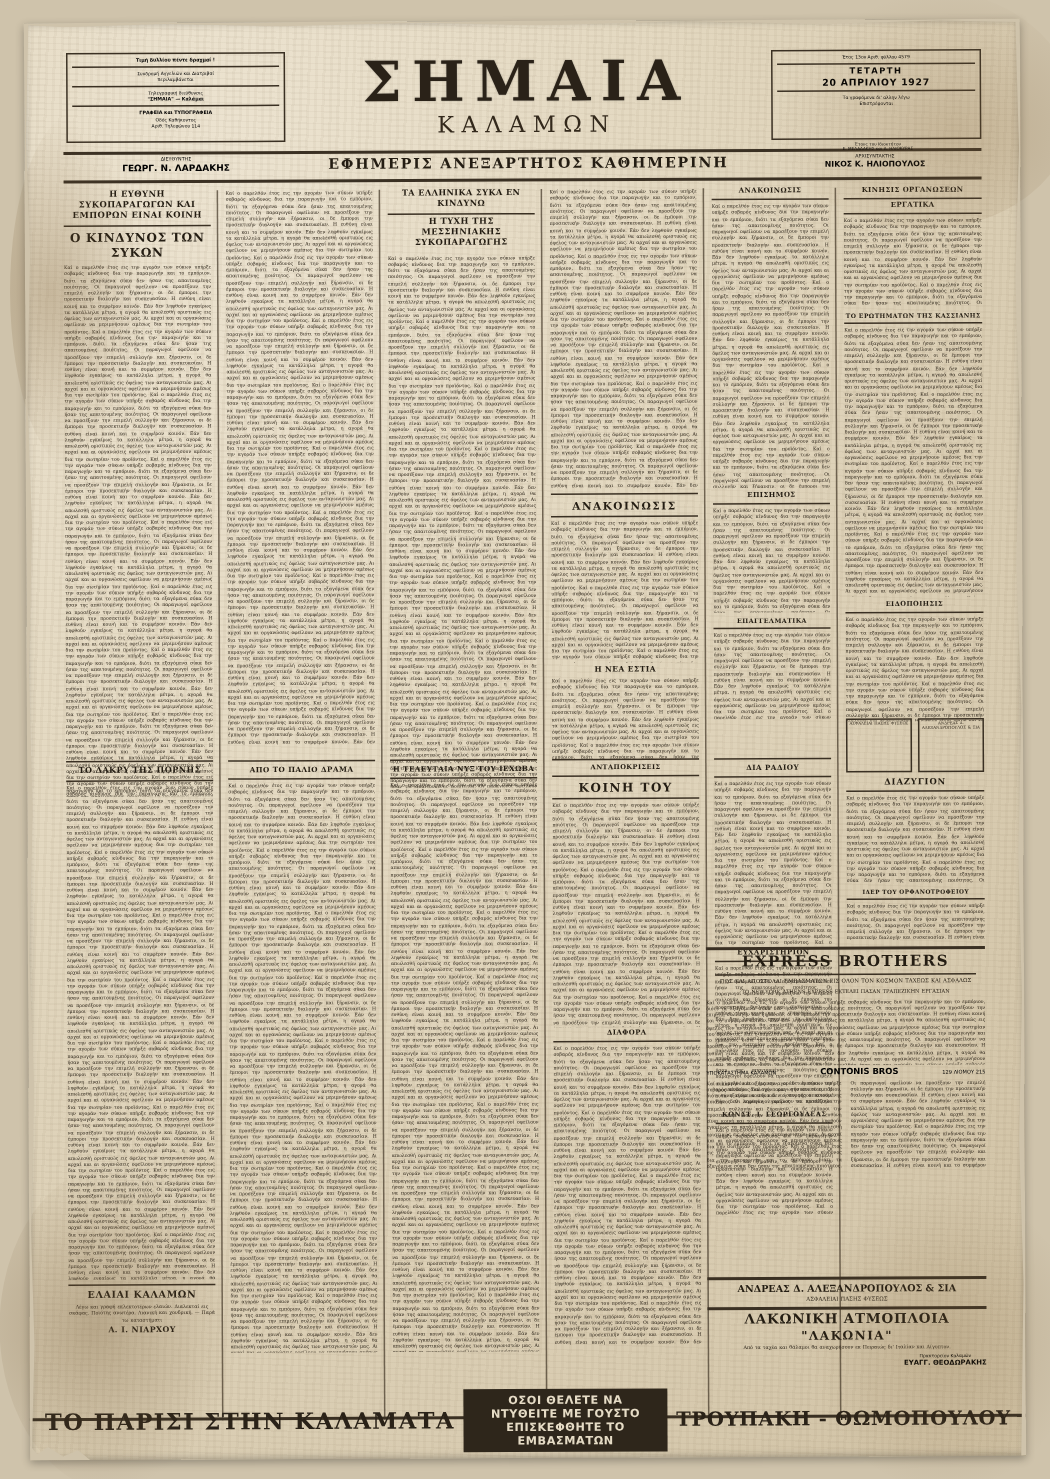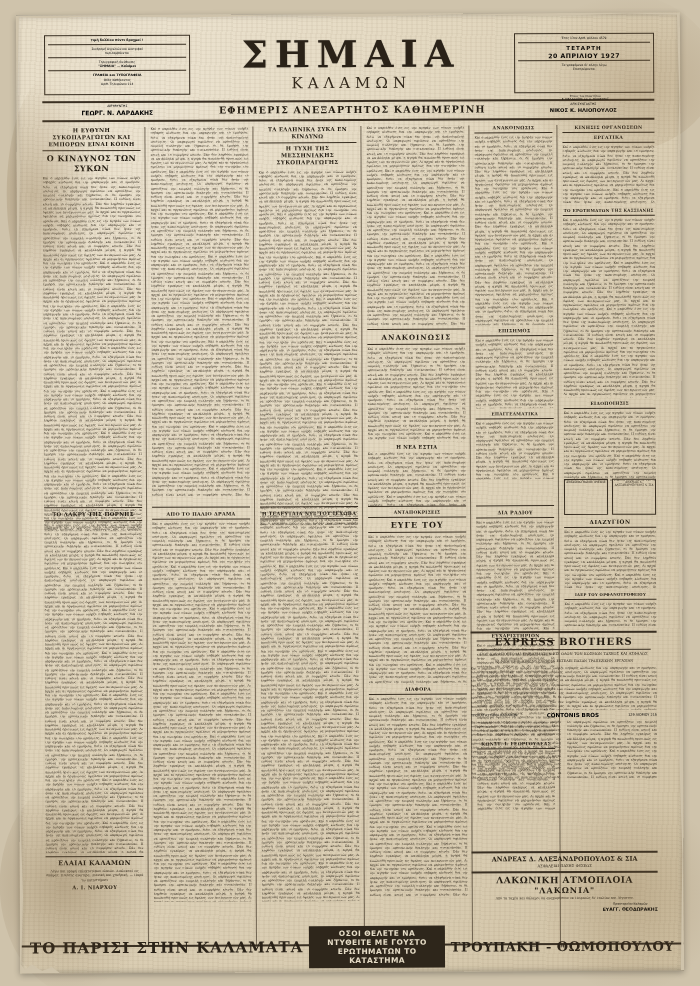--- a/index.html
+++ b/index.html
@@ -184,21 +184,21 @@
     <div class="hd" style="font-size:7px;letter-spacing:1px;">ΑΝΑΚΟΙΝΩΣΙΣ</div>
     <div class="rule" style="margin:2px 0;"></div>
     <div class="tx" style="height:95px;">Καί ο παρελθόν έτος εις την αγοράν των σύκων υπήρξε σοβαρός κίνδυνος δια την παραγωγήν και το εμπόριον, διότι τα εξαγόμενα σύκα δεν ήσαν της απαιτουμένης ποιότητος. Οι παραγωγοί οφείλουν να προσέξουν την επιμελή συλλογήν και ξήρανσιν, οι δε έμποροι την προσεκτικήν διαλογήν και συσκευασίαν. Η ευθύνη είναι κοινή και το συμφέρον κοινόν. Εάν δεν ληφθούν εγκαίρως τα κατάλληλα μέτρα, η αγορά θα απωλεσθή οριστικώς εις όφελος των ανταγωνιστών μας. Αι αρχαί και αι οργανώσεις οφείλουν να μεριμνήσουν αμέσως δια την σωτηρίαν του προϊόντος. Καί ο παρελθόν έτος εις την αγοράν των σύκων υπήρξε σοβαρός κίνδυνος δια την παραγωγήν και το εμπόριον, διότι τα εξαγόμενα σύκα δεν ήσαν της απαιτουμένης ποιότητος. Οι παραγωγοί οφείλουν να προσέξουν την επιμελή συλλογήν και ξήρανσιν, οι δε έμποροι την προσεκτικήν διαλογήν και συσκευασίαν. Η ευθύνη είναι κοινή και το συμφέρον κοινόν. Εάν δεν ληφθούν εγκαίρως τα κατάλληλα μέτρα, η αγορά θα απωλεσθή οριστικώς εις όφελος των ανταγωνιστών μας. Αι αρχαί και αι οργανώσεις οφείλουν να μεριμνήσουν αμέσως δια την σωτηρίαν του προϊόντος. Καί ο παρελθόν έτος εις την αγοράν των σύκων υπήρξε σοβαρός κίνδυνος δια την παραγωγήν και το εμπόριον, διότι τα εξαγόμενα σύκα δεν ήσαν της απαιτουμένης ποιότητος. Οι παραγωγοί οφείλουν να προσέξουν την επιμελή συλλογήν και ξήρανσιν, οι δε έμποροι την προσεκτικήν διαλογήν και συσκευασίαν. Η ευθύνη είναι κοινή και το συμφέρον κοινόν. Εάν δεν ληφθούν εγκαίρως τα κατάλληλα μέτρα, η αγορά θα απωλεσθή οριστικώς εις όφελος των ανταγωνιστών μας. Αι αρχαί και αι οργανώσεις οφείλουν να μεριμνήσουν αμέσως δια την σωτηρίαν του προϊόντος. Καί ο παρελθόν έτος εις την αγοράν των σύκων υπήρξε σοβαρός κίνδυνος δια την παραγωγήν και το εμπόριον, διότι τα εξαγόμενα σύκα δεν ήσαν της απαιτουμένης ποιότητος. Οι παραγωγοί οφείλουν να προσέξουν την επιμελή συλλογήν και ξήρανσιν, οι δε έμποροι την προσεκτικήν διαλογήν και συσκευασίαν. Η ευθύνη είναι κοινή και το συμφέρον κοινόν. Εάν δεν ληφθούν εγκαίρως τα κατάλληλα μέτρα, η αγορά θα απωλεσθή οριστικώς εις όφελος των ανταγωνιστών μας. Αι αρχαί και αι οργανώσεις οφείλουν να μεριμνήσουν αμέσως δια την σωτηρίαν του προϊόντος. Καί ο παρελθόν έτος εις την αγοράν των σύκων υπήρξε σοβαρός κίνδυνος δια την παραγωγήν και το εμπόριον, διότι τα εξαγόμενα σύκα δεν ήσαν της απαιτουμένης ποιότητος. Οι παραγωγοί οφείλουν να προσέξουν την επιμελή συλλογήν και ξήρανσιν, οι δε έμποροι την προσεκτικήν διαλογήν και συσκευασίαν. Η ευθύνη είναι κοινή και το συμφέρον κοινόν. Εάν δεν ληφθούν εγκαίρως τα κατάλληλα μέτρα, η αγορά θα απωλεσθή οριστικώς εις όφελος των ανταγωνιστών μας. Αι αρχαί και αι οργανώσεις οφείλουν να μεριμνήσουν αμέσως δια την σωτηρίαν του προϊόντος. Καί ο παρελθόν έτος εις την αγοράν των σύκων υπήρξε σοβαρός κίνδυνος δια την παραγωγήν και το εμπόριον, διότι τα εξαγόμενα σύκα δεν ήσαν της απαιτουμένης ποιότητος. Οι παραγωγοί οφείλουν να προσέξουν την επιμελή συλλογήν και ξήρανσιν, οι δε έμποροι την προσεκτικήν διαλογήν και συσκευασίαν. Η ευθύνη είναι κοινή και το συμφέρον κοινόν. Εάν δεν ληφθούν εγκαίρως τα κατάλληλα μέτρα, η αγορά θα απωλεσθή οριστικώς εις όφελος των ανταγωνιστών μας. Αι αρχαί και αι οργανώσεις οφείλουν να μεριμνήσουν αμέσως δια την σωτηρίαν του προϊόντος. Καί ο παρελθόν έτος εις την αγοράν των σύκων υπήρξε σοβαρός κίνδυνος δια την παραγωγήν και το εμπόριον, διότι τα εξαγόμενα σύκα δεν ήσαν της απαιτουμένης ποιότητος. Οι παραγωγοί οφείλουν να προσέξουν την επιμελή συλλογήν και ξήρανσιν, οι δε έμποροι την προσεκτικήν διαλογήν και συσκευασίαν. Η ευθύνη είναι κοινή και το συμφέρον κοινόν. Εάν δεν ληφθούν εγκαίρως τα κατάλληλα μέτρα, η αγορά θα απωλεσθή οριστικώς εις όφελος των ανταγωνιστών μας. Αι αρχαί και αι οργανώσεις οφείλουν να μεριμνήσουν αμέσως δια την σωτηρίαν του προϊόντος. Καί ο παρελθόν έτος εις την αγοράν των σύκων υπήρξε σοβαρός κίνδυνος δια την παραγωγήν και το εμπόριον, διότι τα εξαγόμενα σύκα δεν ήσαν της απαιτουμένης ποιότητος. Οι παραγωγοί οφείλουν να προσέξουν την επιμελή συλλογήν και ξήρανσιν, οι δε έμποροι την προσεκτικήν διαλογήν και συσκευασίαν. Η ευθύνη είναι κοινή και το συμφέρον κοινόν. Εάν δεν ληφθούν εγκαίρως τα κατάλληλα μέτρα, η αγορά θα απωλεσθή οριστικώς εις όφελος των ανταγωνιστών μας. Αι αρχαί και αι οργανώσεις οφείλουν να μεριμνήσουν αμέσως δια την σωτηρίαν του προϊόντος. Καί ο παρελθόν έτος εις την αγοράν των σύκων υπήρξε σοβαρός κίνδυνος δια την παραγωγήν και το εμπόριον, διότι τα εξαγόμενα σύκα δεν ήσαν της απαιτουμένης ποιότητος. Οι παραγωγοί οφείλουν να προσέξουν την επιμελή συλλογήν και ξήρανσιν, οι δε έμποροι την προσεκτικήν διαλογήν και συσκευασίαν. Η ευθύνη είναι κοινή και το συμφέρον κοινόν. Εάν δεν ληφθούν εγκαίρως τα κατάλληλα μέτρα, η αγορά θα απωλεσθή οριστικώς εις όφελος των ανταγωνιστών μας. Αι αρχαί και αι οργανώσεις οφείλουν να μεριμνήσουν αμέσως δια την σωτηρίαν του προϊόντος. Καί ο παρελθόν έτος εις την αγοράν των σύκων υπήρξε σοβαρός κίνδυνος δια την παραγωγήν και το εμπόριον, διότι τα εξαγόμενα σύκα δεν ήσαν της απαιτουμένης ποιότητος. Οι παραγωγοί οφείλουν να προσέξουν την επιμελή συλλογήν και ξήρανσιν, οι δε έμποροι την προσεκτικήν διαλογήν και συσκευασίαν. Η ευθύνη είναι κοινή και το συμφέρον κοινόν. Εάν δεν ληφθούν εγκαίρως τα κατάλληλα μέτρα, η αγορά θα απωλεσθή οριστικώς εις όφελος των ανταγωνιστών μας. Αι αρχαί και αι οργανώσεις οφείλουν να μεριμνήσουν αμέσως δια την σωτηρίαν του προϊόντος. Καί ο παρελθόν έτος εις την αγοράν των σύκων υπήρξε σοβαρός κίνδυνος δια την παραγωγήν και το εμπόριον, διότι τα εξαγόμενα σύκα δεν ήσαν της απαιτουμένης ποιότητος. Οι παραγωγοί οφείλουν να προσέξουν την επιμελή συλλογήν και ξήρανσιν, οι δε έμποροι την προσεκτικήν διαλογήν και συσκευασίαν. Η ευθύνη είναι κοινή και το συμφέρον κοινόν. Εάν δεν ληφθούν εγκαίρως τα κατάλληλα μέτρα, η αγορά θα απωλεσθή οριστικώς εις όφελος των ανταγωνιστών μας. Αι αρχαί και αι οργανώσεις οφείλουν να μεριμνήσουν αμέσως δια την σωτηρίαν του προϊόντος. Καί ο παρελθόν έτος εις την αγοράν των σύκων υπήρξε σοβαρός κίνδυνος δια την παραγωγήν και το εμπόριον, διότι τα εξαγόμενα σύκα δεν ήσαν της απαιτουμένης ποιότητος. Οι παραγωγοί οφείλουν να προσέξουν την επιμελή συλλογήν και ξήρανσιν, οι δε έμποροι την προσεκτικήν διαλογήν και συσκευασίαν. Η ευθύνη είναι κοινή και το συμφέρον κοινόν. Εάν δεν ληφθούν εγκαίρως τα κατάλληλα μέτρα, η αγορά θα απωλεσθή οριστικώς εις όφελος των ανταγωνιστών μας. Αι αρχαί και αι οργανώσεις οφείλουν να μεριμνήσουν αμέσως δια την σωτηρίαν του προϊόντος. Καί ο παρελθόν έτος εις την αγοράν των σύκων υπήρξε σοβαρός κίνδυνος δια την παραγωγήν και το εμπόριον, διότι τα εξαγόμενα σύκα δεν ήσαν της απαιτουμένης ποιότητος. Οι παραγωγοί οφείλουν να προσέξουν την επιμελή συλλογήν και ξήρανσιν, οι δε έμποροι την προσεκτικήν διαλογήν και συσκευασίαν. Η ευθύνη είναι κοινή και το συμφέρον κοινόν. Εάν δεν ληφθούν εγκαίρως τα κατάλληλα μέτρα, η αγορά θα απωλεσθή οριστικώς εις όφελος των ανταγωνιστών μας. Αι αρχαί και αι οργανώσεις οφείλουν να μεριμνήσουν αμέσως δια την σωτηρίαν του προϊόντος. Καί ο παρελθόν έτος εις την αγοράν των σύκων υπήρξε σοβαρός κίνδυνος δια την παραγωγήν και το εμπόριον, διότι τα εξαγόμενα σύκα δεν ήσαν της απαιτουμένης ποιότητος. Οι παραγωγοί οφείλουν να προσέξουν την επιμελή συλλογήν και ξήρανσιν, οι δε έμποροι την προσεκτικήν διαλογήν και συσκευασίαν. Η ευθύνη είναι κοινή και το συμφέρον κοινόν. Εάν δεν ληφθούν εγκαίρως τα κατάλληλα μέτρα, η αγορά θα απωλεσθή οριστικώς εις όφελος των ανταγωνιστών μας. Αι αρχαί και αι οργανώσεις οφείλουν να μεριμνήσουν αμέσως δια την σωτηρίαν του προϊόντος. </div>
     <div class="hd" style="font-size:5px;margin-top:2px;">Η ΝΕΑ ΕΣΤΙΑ</div>
     <div class="tx" style="height:55px;margin-top:2px;">Καί ο παρελθόν έτος εις την αγοράν των σύκων υπήρξε σοβαρός κίνδυνος δια την παραγωγήν και το εμπόριον, διότι τα εξαγόμενα σύκα δεν ήσαν της απαιτουμένης ποιότητος. Οι παραγωγοί οφείλουν να προσέξουν την επιμελή συλλογήν και ξήρανσιν, οι δε έμποροι την προσεκτικήν διαλογήν και συσκευασίαν. Η ευθύνη είναι κοινή και το συμφέρον κοινόν. Εάν δεν ληφθούν εγκαίρως τα κατάλληλα μέτρα, η αγορά θα απωλεσθή οριστικώς εις όφελος των ανταγωνιστών μας. Αι αρχαί και αι οργανώσεις οφείλουν να μεριμνήσουν αμέσως δια την σωτηρίαν του προϊόντος. Καί ο παρελθόν έτος εις την αγοράν των σύκων υπήρξε σοβαρός κίνδυνος δια την παραγωγήν και το εμπόριον, διότι τα εξαγόμενα σύκα δεν ήσαν της απαιτουμένης ποιότητος. Οι παραγωγοί οφείλουν να προσέξουν την επιμελή συλλογήν και ξήρανσιν, οι δε έμποροι την προσεκτικήν διαλογήν και συσκευασίαν. Η ευθύνη είναι κοινή και το συμφέρον κοινόν. Εάν δεν ληφθούν εγκαίρως τα κατάλληλα μέτρα, η αγορά θα απωλεσθή οριστικώς εις όφελος των ανταγωνιστών μας. Αι αρχαί και αι οργανώσεις οφείλουν να μεριμνήσουν αμέσως δια την σωτηρίαν του προϊόντος. Καί ο παρελθόν έτος εις την αγοράν των σύκων υπήρξε σοβαρός κίνδυνος δια την παραγωγήν και το εμπόριον, διότι τα εξαγόμενα σύκα δεν ήσαν της απαιτουμένης ποιότητος. Οι παραγωγοί οφείλουν να προσέξουν την επιμελή συλλογήν και ξήρανσιν, οι δε έμποροι την προσεκτικήν διαλογήν και συσκευασίαν. Η ευθύνη είναι κοινή και το συμφέρον κοινόν. Εάν δεν ληφθούν εγκαίρως τα κατάλληλα μέτρα, η αγορά θα απωλεσθή οριστικώς εις όφελος των ανταγωνιστών μας. Αι αρχαί και αι οργανώσεις οφείλουν να μεριμνήσουν αμέσως δια την σωτηρίαν του προϊόντος. Καί ο παρελθόν έτος εις την αγοράν των σύκων υπήρξε σοβαρός κίνδυνος δια την παραγωγήν και το εμπόριον, διότι τα εξαγόμενα σύκα δεν ήσαν της απαιτουμένης ποιότητος. Οι παραγωγοί οφείλουν να προσέξουν την επιμελή συλλογήν και ξήρανσιν, οι δε έμποροι την προσεκτικήν διαλογήν και συσκευασίαν. Η ευθύνη είναι κοινή και το συμφέρον κοινόν. Εάν δεν ληφθούν εγκαίρως τα κατάλληλα μέτρα, η αγορά θα απωλεσθή οριστικώς εις όφελος των ανταγωνιστών μας. Αι αρχαί και αι οργανώσεις οφείλουν να μεριμνήσουν αμέσως δια την σωτηρίαν του προϊόντος. Καί ο παρελθόν έτος εις την αγοράν των σύκων υπήρξε σοβαρός κίνδυνος δια την παραγωγήν και το εμπόριον, διότι τα εξαγόμενα σύκα δεν ήσαν της απαιτουμένης ποιότητος. Οι παραγωγοί οφείλουν να προσέξουν την επιμελή συλλογήν και ξήρανσιν, οι δε έμποροι την προσεκτικήν διαλογήν και συσκευασίαν. Η ευθύνη είναι κοινή και το συμφέρον κοινόν. Εάν δεν ληφθούν εγκαίρως τα κατάλληλα μέτρα, η αγορά θα απωλεσθή οριστικώς εις όφελος των ανταγωνιστών μας. Αι αρχαί και αι οργανώσεις οφείλουν να μεριμνήσουν αμέσως δια την σωτηρίαν του προϊόντος. Καί ο παρελθόν έτος εις την αγοράν των σύκων υπήρξε σοβαρός κίνδυνος δια την παραγωγήν και το εμπόριον, διότι τα εξαγόμενα σύκα δεν ήσαν της απαιτουμένης ποιότητος. Οι παραγωγοί οφείλουν να προσέξουν την επιμελή συλλογήν και ξήρανσιν, οι δε έμποροι την προσεκτικήν διαλογήν και συσκευασίαν. Η ευθύνη είναι κοινή και το συμφέρον κοινόν. Εάν δεν ληφθούν εγκαίρως τα κατάλληλα μέτρα, η αγορά θα απωλεσθή οριστικώς εις όφελος των ανταγωνιστών μας. Αι αρχαί και αι οργανώσεις οφείλουν να μεριμνήσουν αμέσως δια την σωτηρίαν του προϊόντος. Καί ο παρελθόν έτος εις την αγοράν των σύκων υπήρξε σοβαρός κίνδυνος δια την παραγωγήν και το εμπόριον, διότι τα εξαγόμενα σύκα δεν ήσαν της απαιτουμένης ποιότητος. Οι παραγωγοί οφείλουν να προσέξουν την επιμελή συλλογήν και ξήρανσιν, οι δε έμποροι την προσεκτικήν διαλογήν και συσκευασίαν. Η ευθύνη είναι κοινή και το συμφέρον κοινόν. Εάν δεν ληφθούν εγκαίρως τα κατάλληλα μέτρα, η αγορά θα απωλεσθή οριστικώς εις όφελος των ανταγωνιστών μας. Αι αρχαί και αι οργανώσεις οφείλουν να μεριμνήσουν αμέσως δια την σωτηρίαν του προϊόντος. Καί ο παρελθόν έτος εις την αγοράν των σύκων υπήρξε σοβαρός κίνδυνος δια την παραγωγήν και το εμπόριον, διότι τα εξαγόμενα σύκα δεν ήσαν της απαιτουμένης ποιότητος. Οι παραγωγοί οφείλουν να προσέξουν την επιμελή συλλογήν και ξήρανσιν, οι δε έμποροι την προσεκτικήν διαλογήν και συσκευασίαν. Η ευθύνη είναι κοινή και το συμφέρον κοινόν. Εάν δεν ληφθούν εγκαίρως τα κατάλληλα μέτρα, η αγορά θα απωλεσθή οριστικώς εις όφελος των ανταγωνιστών μας. Αι αρχαί και αι οργανώσεις οφείλουν να μεριμνήσουν αμέσως δια την σωτηρίαν του προϊόντος. Καί ο παρελθόν έτος εις την αγοράν των σύκων υπήρξε σοβαρός κίνδυνος δια την παραγωγήν και το εμπόριον, διότι τα εξαγόμενα σύκα δεν ήσαν της απαιτουμένης ποιότητος. Οι παραγωγοί οφείλουν να προσέξουν την επιμελή συλλογήν και ξήρανσιν, οι δε έμποροι την προσεκτικήν διαλογήν και συσκευασίαν. Η ευθύνη είναι κοινή και το συμφέρον κοινόν. Εάν δεν ληφθούν εγκαίρως τα κατάλληλα μέτρα, η αγορά θα απωλεσθή οριστικώς εις όφελος των ανταγωνιστών μας. Αι αρχαί και αι οργανώσεις οφείλουν να μεριμνήσουν αμέσως δια την σωτηρίαν του προϊόντος. Καί ο παρελθόν έτος εις την αγοράν των σύκων υπήρξε σοβαρός κίνδυνος δια την παραγωγήν και το εμπόριον, διότι τα εξαγόμενα σύκα δεν ήσαν της απαιτουμένης ποιότητος. Οι παραγωγοί οφείλουν να προσέξουν την επιμελή συλλογήν και ξήρανσιν, οι δε έμποροι την προσεκτικήν διαλογήν και συσκευασίαν. Η ευθύνη είναι κοινή και το συμφέρον κοινόν. Εάν δεν ληφθούν εγκαίρως τα κατάλληλα μέτρα, η αγορά θα απωλεσθή οριστικώς εις όφελος των ανταγωνιστών μας. Αι αρχαί και αι οργανώσεις οφείλουν να μεριμνήσουν αμέσως δια την σωτηρίαν του προϊόντος. Καί ο παρελθόν έτος εις την αγοράν των σύκων υπήρξε σοβαρός κίνδυνος δια την παραγωγήν και το εμπόριον, διότι τα εξαγόμενα σύκα δεν ήσαν της απαιτουμένης ποιότητος. Οι παραγωγοί οφείλουν να προσέξουν την επιμελή συλλογήν και ξήρανσιν, οι δε έμποροι την προσεκτικήν διαλογήν και συσκευασίαν. Η ευθύνη είναι κοινή και το συμφέρον κοινόν. Εάν δεν ληφθούν εγκαίρως τα κατάλληλα μέτρα, η αγορά θα απωλεσθή οριστικώς εις όφελος των ανταγωνιστών μας. Αι αρχαί και αι οργανώσεις οφείλουν να μεριμνήσουν αμέσως δια την σωτηρίαν του προϊόντος. Καί ο παρελθόν έτος εις την αγοράν των σύκων υπήρξε σοβαρός κίνδυνος δια την παραγωγήν και το εμπόριον, διότι τα εξαγόμενα σύκα δεν ήσαν της απαιτουμένης ποιότητος. Οι παραγωγοί οφείλουν να προσέξουν την επιμελή συλλογήν και ξήρανσιν, οι δε έμποροι την προσεκτικήν διαλογήν και συσκευασίαν. Η ευθύνη είναι κοινή και το συμφέρον κοινόν. Εάν δεν ληφθούν εγκαίρως τα κατάλληλα μέτρα, η αγορά θα απωλεσθή οριστικώς εις όφελος των ανταγωνιστών μας. Αι αρχαί και αι οργανώσεις οφείλουν να μεριμνήσουν αμέσως δια την σωτηρίαν του προϊόντος. Καί ο παρελθόν έτος εις την αγοράν των σύκων υπήρξε σοβαρός κίνδυνος δια την παραγωγήν και το εμπόριον, διότι τα εξαγόμενα σύκα δεν ήσαν της απαιτουμένης ποιότητος. Οι παραγωγοί οφείλουν να προσέξουν την επιμελή συλλογήν και ξήρανσιν, οι δε έμποροι την προσεκτικήν διαλογήν και συσκευασίαν. Η ευθύνη είναι κοινή και το συμφέρον κοινόν. Εάν δεν ληφθούν εγκαίρως τα κατάλληλα μέτρα, η αγορά θα απωλεσθή οριστικώς εις όφελος των ανταγωνιστών μας. Αι αρχαί και αι οργανώσεις οφείλουν να μεριμνήσουν αμέσως δια την σωτηρίαν του προϊόντος. Καί ο παρελθόν έτος εις την αγοράν των σύκων υπήρξε σοβαρός κίνδυνος δια την παραγωγήν και το εμπόριον, διότι τα εξαγόμενα σύκα δεν ήσαν της απαιτουμένης ποιότητος. Οι παραγωγοί οφείλουν να προσέξουν την επιμελή συλλογήν και ξήρανσιν, οι δε έμποροι την προσεκτικήν διαλογήν και συσκευασίαν. Η ευθύνη είναι κοινή και το συμφέρον κοινόν. Εάν δεν ληφθούν εγκαίρως τα κατάλληλα μέτρα, η αγορά θα απωλεσθή οριστικώς εις όφελος των ανταγωνιστών μας. Αι αρχαί και αι οργανώσεις οφείλουν να μεριμνήσουν αμέσως δια την σωτηρίαν του προϊόντος. </div>
   </div>
   <div class="rule" style="position:absolute;left:350px;top:492px;width:98px;"></div>
   <div style="position:absolute;left:350px;top:496px;width:98px;">
     <div class="hd" style="font-size:4.4px;">ΑΝΤΑΠΟΚΡΙΣΕΙΣ</div>
     <div class="rule" style="margin:2px 0;"></div>
-    <div class="hd" style="font-size:8px;letter-spacing:1px;">ΕΥΓΕ ΤΟΥ</div>
+    <div class="hd" style="font-size:8px;letter-spacing:1px;">ΚΟΙΝΗ ΤΟΥ</div>
     <div class="rule" style="margin:2px 0;"></div>
     <div class="tx" style="height:150px;">Καί ο παρελθόν έτος εις την αγοράν των σύκων υπήρξε σοβαρός κίνδυνος δια την παραγωγήν και το εμπόριον, διότι τα εξαγόμενα σύκα δεν ήσαν της απαιτουμένης ποιότητος. Οι παραγωγοί οφείλουν να προσέξουν την επιμελή συλλογήν και ξήρανσιν, οι δε έμποροι την προσεκτικήν διαλογήν και συσκευασίαν. Η ευθύνη είναι κοινή και το συμφέρον κοινόν. Εάν δεν ληφθούν εγκαίρως τα κατάλληλα μέτρα, η αγορά θα απωλεσθή οριστικώς εις όφελος των ανταγωνιστών μας. Αι αρχαί και αι οργανώσεις οφείλουν να μεριμνήσουν αμέσως δια την σωτηρίαν του προϊόντος. Καί ο παρελθόν έτος εις την αγοράν των σύκων υπήρξε σοβαρός κίνδυνος δια την παραγωγήν και το εμπόριον, διότι τα εξαγόμενα σύκα δεν ήσαν της απαιτουμένης ποιότητος. Οι παραγωγοί οφείλουν να προσέξουν την επιμελή συλλογήν και ξήρανσιν, οι δε έμποροι την προσεκτικήν διαλογήν και συσκευασίαν. Η ευθύνη είναι κοινή και το συμφέρον κοινόν. Εάν δεν ληφθούν εγκαίρως τα κατάλληλα μέτρα, η αγορά θα απωλεσθή οριστικώς εις όφελος των ανταγωνιστών μας. Αι αρχαί και αι οργανώσεις οφείλουν να μεριμνήσουν αμέσως δια την σωτηρίαν του προϊόντος. Καί ο παρελθόν έτος εις την αγοράν των σύκων υπήρξε σοβαρός κίνδυνος δια την παραγωγήν και το εμπόριον, διότι τα εξαγόμενα σύκα δεν ήσαν της απαιτουμένης ποιότητος. Οι παραγωγοί οφείλουν να προσέξουν την επιμελή συλλογήν και ξήρανσιν, οι δε έμποροι την προσεκτικήν διαλογήν και συσκευασίαν. Η ευθύνη είναι κοινή και το συμφέρον κοινόν. Εάν δεν ληφθούν εγκαίρως τα κατάλληλα μέτρα, η αγορά θα απωλεσθή οριστικώς εις όφελος των ανταγωνιστών μας. Αι αρχαί και αι οργανώσεις οφείλουν να μεριμνήσουν αμέσως δια την σωτηρίαν του προϊόντος. Καί ο παρελθόν έτος εις την αγοράν των σύκων υπήρξε σοβαρός κίνδυνος δια την παραγωγήν και το εμπόριον, διότι τα εξαγόμενα σύκα δεν ήσαν της απαιτουμένης ποιότητος. Οι παραγωγοί οφείλουν να προσέξουν την επιμελή συλλογήν και ξήρανσιν, οι δε έμποροι την προσεκτικήν διαλογήν και συσκευασίαν. Η ευθύνη είναι κοινή και το συμφέρον κοινόν. Εάν δεν ληφθούν εγκαίρως τα κατάλληλα μέτρα, η αγορά θα απωλεσθή οριστικώς εις όφελος των ανταγωνιστών μας. Αι αρχαί και αι οργανώσεις οφείλουν να μεριμνήσουν αμέσως δια την σωτηρίαν του προϊόντος. Καί ο παρελθόν έτος εις την αγοράν των σύκων υπήρξε σοβαρός κίνδυνος δια την παραγωγήν και το εμπόριον, διότι τα εξαγόμενα σύκα δεν ήσαν της απαιτουμένης ποιότητος. Οι παραγωγοί οφείλουν να προσέξουν την επιμελή συλλογήν και ξήρανσιν, οι δε έμποροι την προσεκτικήν διαλογήν και συσκευασίαν. Η ευθύνη είναι κοινή και το συμφέρον κοινόν. Εάν δεν ληφθούν εγκαίρως τα κατάλληλα μέτρα, η αγορά θα απωλεσθή οριστικώς εις όφελος των ανταγωνιστών μας. Αι αρχαί και αι οργανώσεις οφείλουν να μεριμνήσουν αμέσως δια την σωτηρίαν του προϊόντος. Καί ο παρελθόν έτος εις την αγοράν των σύκων υπήρξε σοβαρός κίνδυνος δια την παραγωγήν και το εμπόριον, διότι τα εξαγόμενα σύκα δεν ήσαν της απαιτουμένης ποιότητος. Οι παραγωγοί οφείλουν να προσέξουν την επιμελή συλλογήν και ξήρανσιν, οι δε έμποροι την προσεκτικήν διαλογήν και συσκευασίαν. Η ευθύνη είναι κοινή και το συμφέρον κοινόν. Εάν δεν ληφθούν εγκαίρως τα κατάλληλα μέτρα, η αγορά θα απωλεσθή οριστικώς εις όφελος των ανταγωνιστών μας. Αι αρχαί και αι οργανώσεις οφείλουν να μεριμνήσουν αμέσως δια την σωτηρίαν του προϊόντος. Καί ο παρελθόν έτος εις την αγοράν των σύκων υπήρξε σοβαρός κίνδυνος δια την παραγωγήν και το εμπόριον, διότι τα εξαγόμενα σύκα δεν ήσαν της απαιτουμένης ποιότητος. Οι παραγωγοί οφείλουν να προσέξουν την επιμελή συλλογήν και ξήρανσιν, οι δε έμποροι την προσεκτικήν διαλογήν και συσκευασίαν. Η ευθύνη είναι κοινή και το συμφέρον κοινόν. Εάν δεν ληφθούν εγκαίρως τα κατάλληλα μέτρα, η αγορά θα απωλεσθή οριστικώς εις όφελος των ανταγωνιστών μας. Αι αρχαί και αι οργανώσεις οφείλουν να μεριμνήσουν αμέσως δια την σωτηρίαν του προϊόντος. Καί ο παρελθόν έτος εις την αγοράν των σύκων υπήρξε σοβαρός κίνδυνος δια την παραγωγήν και το εμπόριον, διότι τα εξαγόμενα σύκα δεν ήσαν της απαιτουμένης ποιότητος. Οι παραγωγοί οφείλουν να προσέξουν την επιμελή συλλογήν και ξήρανσιν, οι δε έμποροι την προσεκτικήν διαλογήν και συσκευασίαν. Η ευθύνη είναι κοινή και το συμφέρον κοινόν. Εάν δεν ληφθούν εγκαίρως τα κατάλληλα μέτρα, η αγορά θα απωλεσθή οριστικώς εις όφελος των ανταγωνιστών μας. Αι αρχαί και αι οργανώσεις οφείλουν να μεριμνήσουν αμέσως δια την σωτηρίαν του προϊόντος. Καί ο παρελθόν έτος εις την αγοράν των σύκων υπήρξε σοβαρός κίνδυνος δια την παραγωγήν και το εμπόριον, διότι τα εξαγόμενα σύκα δεν ήσαν της απαιτουμένης ποιότητος. Οι παραγωγοί οφείλουν να προσέξουν την επιμελή συλλογήν και ξήρανσιν, οι δε έμποροι την προσεκτικήν διαλογήν και συσκευασίαν. Η ευθύνη είναι κοινή και το συμφέρον κοινόν. Εάν δεν ληφθούν εγκαίρως τα κατάλληλα μέτρα, η αγορά θα απωλεσθή οριστικώς εις όφελος των ανταγωνιστών μας. Αι αρχαί και αι οργανώσεις οφείλουν να μεριμνήσουν αμέσως δια την σωτηρίαν του προϊόντος. Καί ο παρελθόν έτος εις την αγοράν των σύκων υπήρξε σοβαρός κίνδυνος δια την παραγωγήν και το εμπόριον, διότι τα εξαγόμενα σύκα δεν ήσαν της απαιτουμένης ποιότητος. Οι παραγωγοί οφείλουν να προσέξουν την επιμελή συλλογήν και ξήρανσιν, οι δε έμποροι την προσεκτικήν διαλογήν και συσκευασίαν. Η ευθύνη είναι κοινή και το συμφέρον κοινόν. Εάν δεν ληφθούν εγκαίρως τα κατάλληλα μέτρα, η αγορά θα απωλεσθή οριστικώς εις όφελος των ανταγωνιστών μας. Αι αρχαί και αι οργανώσεις οφείλουν να μεριμνήσουν αμέσως δια την σωτηρίαν του προϊόντος. Καί ο παρελθόν έτος εις την αγοράν των σύκων υπήρξε σοβαρός κίνδυνος δια την παραγωγήν και το εμπόριον, διότι τα εξαγόμενα σύκα δεν ήσαν της απαιτουμένης ποιότητος. Οι παραγωγοί οφείλουν να προσέξουν την επιμελή συλλογήν και ξήρανσιν, οι δε έμποροι την προσεκτικήν διαλογήν και συσκευασίαν. Η ευθύνη είναι κοινή και το συμφέρον κοινόν. Εάν δεν ληφθούν εγκαίρως τα κατάλληλα μέτρα, η αγορά θα απωλεσθή οριστικώς εις όφελος των ανταγωνιστών μας. Αι αρχαί και αι οργανώσεις οφείλουν να μεριμνήσουν αμέσως δια την σωτηρίαν του προϊόντος. Καί ο παρελθόν έτος εις την αγοράν των σύκων υπήρξε σοβαρός κίνδυνος δια την παραγωγήν και το εμπόριον, διότι τα εξαγόμενα σύκα δεν ήσαν της απαιτουμένης ποιότητος. Οι παραγωγοί οφείλουν να προσέξουν την επιμελή συλλογήν και ξήρανσιν, οι δε έμποροι την προσεκτικήν διαλογήν και συσκευασίαν. Η ευθύνη είναι κοινή και το συμφέρον κοινόν. Εάν δεν ληφθούν εγκαίρως τα κατάλληλα μέτρα, η αγορά θα απωλεσθή οριστικώς εις όφελος των ανταγωνιστών μας. Αι αρχαί και αι οργανώσεις οφείλουν να μεριμνήσουν αμέσως δια την σωτηρίαν του προϊόντος. Καί ο παρελθόν έτος εις την αγοράν των σύκων υπήρξε σοβαρός κίνδυνος δια την παραγωγήν και το εμπόριον, διότι τα εξαγόμενα σύκα δεν ήσαν της απαιτουμένης ποιότητος. Οι παραγωγοί οφείλουν να προσέξουν την επιμελή συλλογήν και ξήρανσιν, οι δε έμποροι την προσεκτικήν διαλογήν και συσκευασίαν. Η ευθύνη είναι κοινή και το συμφέρον κοινόν. Εάν δεν ληφθούν εγκαίρως τα κατάλληλα μέτρα, η αγορά θα απωλεσθή οριστικώς εις όφελος των ανταγωνιστών μας. Αι αρχαί και αι οργανώσεις οφείλουν να μεριμνήσουν αμέσως δια την σωτηρίαν του προϊόντος. Καί ο παρελθόν έτος εις την αγοράν των σύκων υπήρξε σοβαρός κίνδυνος δια την παραγωγήν και το εμπόριον, διότι τα εξαγόμενα σύκα δεν ήσαν της απαιτουμένης ποιότητος. Οι παραγωγοί οφείλουν να προσέξουν την επιμελή συλλογήν και ξήρανσιν, οι δε έμποροι την προσεκτικήν διαλογήν και συσκευασίαν. Η ευθύνη είναι κοινή και το συμφέρον κοινόν. Εάν δεν ληφθούν εγκαίρως τα κατάλληλα μέτρα, η αγορά θα απωλεσθή οριστικώς εις όφελος των ανταγωνιστών μας. Αι αρχαί και αι οργανώσεις οφείλουν να μεριμνήσουν αμέσως δια την σωτηρίαν του προϊόντος. </div>
     <div class="hd" style="font-size:4.6px;margin-top:2px;">ΔΙΑΦΟΡΑ</div>
     <div class="rule" style="margin:2px 0;"></div>
     <div class="tx" style="height:200px;">Καί ο παρελθόν έτος εις την αγοράν των σύκων υπήρξε σοβαρός κίνδυνος δια την παραγωγήν και το εμπόριον, διότι τα εξαγόμενα σύκα δεν ήσαν της απαιτουμένης ποιότητος. Οι παραγωγοί οφείλουν να προσέξουν την επιμελή συλλογήν και ξήρανσιν, οι δε έμποροι την προσεκτικήν διαλογήν και συσκευασίαν. Η ευθύνη είναι κοινή και το συμφέρον κοινόν. Εάν δεν ληφθούν εγκαίρως τα κατάλληλα μέτρα, η αγορά θα απωλεσθή οριστικώς εις όφελος των ανταγωνιστών μας. Αι αρχαί και αι οργανώσεις οφείλουν να μεριμνήσουν αμέσως δια την σωτηρίαν του προϊόντος. Καί ο παρελθόν έτος εις την αγοράν των σύκων υπήρξε σοβαρός κίνδυνος δια την παραγωγήν και το εμπόριον, διότι τα εξαγόμενα σύκα δεν ήσαν της απαιτουμένης ποιότητος. Οι παραγωγοί οφείλουν να προσέξουν την επιμελή συλλογήν και ξήρανσιν, οι δε έμποροι την προσεκτικήν διαλογήν και συσκευασίαν. Η ευθύνη είναι κοινή και το συμφέρον κοινόν. Εάν δεν ληφθούν εγκαίρως τα κατάλληλα μέτρα, η αγορά θα απωλεσθή οριστικώς εις όφελος των ανταγωνιστών μας. Αι αρχαί και αι οργανώσεις οφείλουν να μεριμνήσουν αμέσως δια την σωτηρίαν του προϊόντος. Καί ο παρελθόν έτος εις την αγοράν των σύκων υπήρξε σοβαρός κίνδυνος δια την παραγωγήν και το εμπόριον, διότι τα εξαγόμενα σύκα δεν ήσαν της απαιτουμένης ποιότητος. Οι παραγωγοί οφείλουν να προσέξουν την επιμελή συλλογήν και ξήρανσιν, οι δε έμποροι την προσεκτικήν διαλογήν και συσκευασίαν. Η ευθύνη είναι κοινή και το συμφέρον κοινόν. Εάν δεν ληφθούν εγκαίρως τα κατάλληλα μέτρα, η αγορά θα απωλεσθή οριστικώς εις όφελος των ανταγωνιστών μας. Αι αρχαί και αι οργανώσεις οφείλουν να μεριμνήσουν αμέσως δια την σωτηρίαν του προϊόντος. Καί ο παρελθόν έτος εις την αγοράν των σύκων υπήρξε σοβαρός κίνδυνος δια την παραγωγήν και το εμπόριον, διότι τα εξαγόμενα σύκα δεν ήσαν της απαιτουμένης ποιότητος. Οι παραγωγοί οφείλουν να προσέξουν την επιμελή συλλογήν και ξήρανσιν, οι δε έμποροι την προσεκτικήν διαλογήν και συσκευασίαν. Η ευθύνη είναι κοινή και το συμφέρον κοινόν. Εάν δεν ληφθούν εγκαίρως τα κατάλληλα μέτρα, η αγορά θα απωλεσθή οριστικώς εις όφελος των ανταγωνιστών μας. Αι αρχαί και αι οργανώσεις οφείλουν να μεριμνήσουν αμέσως δια την σωτηρίαν του προϊόντος. Καί ο παρελθόν έτος εις την αγοράν των σύκων υπήρξε σοβαρός κίνδυνος δια την παραγωγήν και το εμπόριον, διότι τα εξαγόμενα σύκα δεν ήσαν της απαιτουμένης ποιότητος. Οι παραγωγοί οφείλουν να προσέξουν την επιμελή συλλογήν και ξήρανσιν, οι δε έμποροι την προσεκτικήν διαλογήν και συσκευασίαν. Η ευθύνη είναι κοινή και το συμφέρον κοινόν. Εάν δεν ληφθούν εγκαίρως τα κατάλληλα μέτρα, η αγορά θα απωλεσθή οριστικώς εις όφελος των ανταγωνιστών μας. Αι αρχαί και αι οργανώσεις οφείλουν να μεριμνήσουν αμέσως δια την σωτηρίαν του προϊόντος. Καί ο παρελθόν έτος εις την αγοράν των σύκων υπήρξε σοβαρός κίνδυνος δια την παραγωγήν και το εμπόριον, διότι τα εξαγόμενα σύκα δεν ήσαν της απαιτουμένης ποιότητος. Οι παραγωγοί οφείλουν να προσέξουν την επιμελή συλλογήν και ξήρανσιν, οι δε έμποροι την προσεκτικήν διαλογήν και συσκευασίαν. Η ευθύνη είναι κοινή και το συμφέρον κοινόν. Εάν δεν ληφθούν εγκαίρως τα κατάλληλα μέτρα, η αγορά θα απωλεσθή οριστικώς εις όφελος των ανταγωνιστών μας. Αι αρχαί και αι οργανώσεις οφείλουν να μεριμνήσουν αμέσως δια την σωτηρίαν του προϊόντος. Καί ο παρελθόν έτος εις την αγοράν των σύκων υπήρξε σοβαρός κίνδυνος δια την παραγωγήν και το εμπόριον, διότι τα εξαγόμενα σύκα δεν ήσαν της απαιτουμένης ποιότητος. Οι παραγωγοί οφείλουν να προσέξουν την επιμελή συλλογήν και ξήρανσιν, οι δε έμποροι την προσεκτικήν διαλογήν και συσκευασίαν. Η ευθύνη είναι κοινή και το συμφέρον κοινόν. Εάν δεν ληφθούν εγκαίρως τα κατάλληλα μέτρα, η αγορά θα απωλεσθή οριστικώς εις όφελος των ανταγωνιστών μας. Αι αρχαί και αι οργανώσεις οφείλουν να μεριμνήσουν αμέσως δια την σωτηρίαν του προϊόντος. Καί ο παρελθόν έτος εις την αγοράν των σύκων υπήρξε σοβαρός κίνδυνος δια την παραγωγήν και το εμπόριον, διότι τα εξαγόμενα σύκα δεν ήσαν της απαιτουμένης ποιότητος. Οι παραγωγοί οφείλουν να προσέξουν την επιμελή συλλογήν και ξήρανσιν, οι δε έμποροι την προσεκτικήν διαλογήν και συσκευασίαν. Η ευθύνη είναι κοινή και το συμφέρον κοινόν. Εάν δεν ληφθούν εγκαίρως τα κατάλληλα μέτρα, η αγορά θα απωλεσθή οριστικώς εις όφελος των ανταγωνιστών μας. Αι αρχαί και αι οργανώσεις οφείλουν να μεριμνήσουν αμέσως δια την σωτηρίαν του προϊόντος. Καί ο παρελθόν έτος εις την αγοράν των σύκων υπήρξε σοβαρός κίνδυνος δια την παραγωγήν και το εμπόριον, διότι τα εξαγόμενα σύκα δεν ήσαν της απαιτουμένης ποιότητος. Οι παραγωγοί οφείλουν να προσέξουν την επιμελή συλλογήν και ξήρανσιν, οι δε έμποροι την προσεκτικήν διαλογήν και συσκευασίαν. Η ευθύνη είναι κοινή και το συμφέρον κοινόν. Εάν δεν ληφθούν εγκαίρως τα κατάλληλα μέτρα, η αγορά θα απωλεσθή οριστικώς εις όφελος των ανταγωνιστών μας. Αι αρχαί και αι οργανώσεις οφείλουν να μεριμνήσουν αμέσως δια την σωτηρίαν του προϊόντος. Καί ο παρελθόν έτος εις την αγοράν των σύκων υπήρξε σοβαρός κίνδυνος δια την παραγωγήν και το εμπόριον, διότι τα εξαγόμενα σύκα δεν ήσαν της απαιτουμένης ποιότητος. Οι παραγωγοί οφείλουν να προσέξουν την επιμελή συλλογήν και ξήρανσιν, οι δε έμποροι την προσεκτικήν διαλογήν και συσκευασίαν. Η ευθύνη είναι κοινή και το συμφέρον κοινόν. Εάν δεν ληφθούν εγκαίρως τα κατάλληλα μέτρα, η αγορά θα απωλεσθή οριστικώς εις όφελος των ανταγωνιστών μας. Αι αρχαί και αι οργανώσεις οφείλουν να μεριμνήσουν αμέσως δια την σωτηρίαν του προϊόντος. Καί ο παρελθόν έτος εις την αγοράν των σύκων υπήρξε σοβαρός κίνδυνος δια την παραγωγήν και το εμπόριον, διότι τα εξαγόμενα σύκα δεν ήσαν της απαιτουμένης ποιότητος. Οι παραγωγοί οφείλουν να προσέξουν την επιμελή συλλογήν και ξήρανσιν, οι δε έμποροι την προσεκτικήν διαλογήν και συσκευασίαν. Η ευθύνη είναι κοινή και το συμφέρον κοινόν. Εάν δεν ληφθούν εγκαίρως τα κατάλληλα μέτρα, η αγορά θα απωλεσθή οριστικώς εις όφελος των ανταγωνιστών μας. Αι αρχαί και αι οργανώσεις οφείλουν να μεριμνήσουν αμέσως δια την σωτηρίαν του προϊόντος. Καί ο παρελθόν έτος εις την αγοράν των σύκων υπήρξε σοβαρός κίνδυνος δια την παραγωγήν και το εμπόριον, διότι τα εξαγόμενα σύκα δεν ήσαν της απαιτουμένης ποιότητος. Οι παραγωγοί οφείλουν να προσέξουν την επιμελή συλλογήν και ξήρανσιν, οι δε έμποροι την προσεκτικήν διαλογήν και συσκευασίαν. Η ευθύνη είναι κοινή και το συμφέρον κοινόν. Εάν δεν ληφθούν εγκαίρως τα κατάλληλα μέτρα, η αγορά θα απωλεσθή οριστικώς εις όφελος των ανταγωνιστών μας. Αι αρχαί και αι οργανώσεις οφείλουν να μεριμνήσουν αμέσως δια την σωτηρίαν του προϊόντος. Καί ο παρελθόν έτος εις την αγοράν των σύκων υπήρξε σοβαρός κίνδυνος δια την παραγωγήν και το εμπόριον, διότι τα εξαγόμενα σύκα δεν ήσαν της απαιτουμένης ποιότητος. Οι παραγωγοί οφείλουν να προσέξουν την επιμελή συλλογήν και ξήρανσιν, οι δε έμποροι την προσεκτικήν διαλογήν και συσκευασίαν. Η ευθύνη είναι κοινή και το συμφέρον κοινόν. Εάν δεν ληφθούν εγκαίρως τα κατάλληλα μέτρα, η αγορά θα απωλεσθή οριστικώς εις όφελος των ανταγωνιστών μας. Αι αρχαί και αι οργανώσεις οφείλουν να μεριμνήσουν αμέσως δια την σωτηρίαν του προϊόντος. Καί ο παρελθόν έτος εις την αγοράν των σύκων υπήρξε σοβαρός κίνδυνος δια την παραγωγήν και το εμπόριον, διότι τα εξαγόμενα σύκα δεν ήσαν της απαιτουμένης ποιότητος. Οι παραγωγοί οφείλουν να προσέξουν την επιμελή συλλογήν και ξήρανσιν, οι δε έμποροι την προσεκτικήν διαλογήν και συσκευασίαν. Η ευθύνη είναι κοινή και το συμφέρον κοινόν. Εάν δεν ληφθούν εγκαίρως τα κατάλληλα μέτρα, η αγορά θα απωλεσθή οριστικώς εις όφελος των ανταγωνιστών μας. Αι αρχαί και αι οργανώσεις οφείλουν να μεριμνήσουν αμέσως δια την σωτηρίαν του προϊόντος. </div>
   </div>
 
   <div style="position:absolute;left:458px;top:112px;width:78px;">
     <div class="hd" style="font-size:4.6px;">ΑΝΑΚΟΙΝΩΣΙΣ</div>
     <div class="rule" style="margin:2px 0;"></div>
@@ -283,21 +283,21 @@
       <div style="text-align:center;">
         <div class="tiny" style="font-size:3px;">Πρακτορείον Καλαμών</div>
         <div class="bold" style="font-size:4.6px;">ΕΥΑΓΓ. ΘΕΟΔΩΡΑΚΗΣ</div>
       </div>
     </div>
   </div>
 
   <div class="rule2" style="position:absolute;left:0;top:930px;width:664px;"></div>
   <div id="bottom-banner" style="left:10px;right:10px;bottom:12px;height:26px;">
     <div class="ban-l" style="flex:0 0 auto;">ΤΟ ΠΑΡΙΣΙ ΣΤΗΝ ΚΑΛΑΜΑΤΑ</div>
-    <div class="ban-m" style="margin:0 6px;flex:1 1 auto;text-align:center;">ΟΣΟΙ ΘΕΛΕΤΕ ΝΑ ΝΤΥΘΕΙΤΕ ΜΕ ΓΟΥΣΤΟ ΕΡΩΤΗΜΑΤΩΝ ΤΟ ΚΑΤΑΣΤΗΜΑ</div>
+    <div class="ban-m" style="margin:0 6px;flex:1 1 auto;text-align:center;">ΟΣΟΙ ΘΕΛΕΤΕ ΝΑ ΝΤΥΘΕΙΤΕ ΜΕ ΓΟΥΣΤΟ ΕΠΙΣΚΕΦΘΗΤΕ ΤΟ ΕΜΒΑΣΜΑΤΩΝ</div>
     <div class="ban-r" style="flex:0 0 auto;">ΤΡΟΥΠΑΚΗ - ΘΩΜΟΠΟΥΛΟΥ</div>
   </div>
 
   <div class="stain" style="left:-10px;top:60px;width:90px;height:240px;background:radial-gradient(ellipse at 30% 50%, rgba(120,92,52,.30), rgba(120,92,52,0) 70%);"></div>
   <div class="stain" style="left:500px;top:-20px;width:200px;height:160px;background:radial-gradient(ellipse at 60% 60%, rgba(130,100,60,.25), rgba(130,100,60,0) 70%);"></div>
   <div class="stain" style="left:-20px;top:760px;width:160px;height:220px;background:radial-gradient(ellipse at 40% 50%, rgba(110,84,48,.32), rgba(110,84,48,0) 70%);"></div>
   <div class="stain" style="left:520px;top:780px;width:180px;height:200px;background:radial-gradient(ellipse at 50% 50%, rgba(120,92,52,.22), rgba(120,92,52,0) 72%);"></div>
 
   <div class="torn" style="left:0;top:0;width:664px;height:4px;clip-path:polygon(0 0,100% 0,100% 55%,92% 20%,80% 70%,66% 15%,52% 75%,40% 20%,26% 70%,14% 25%,4% 70%,0 30%);"></div>
   <div class="torn" style="left:0;top:0;width:5px;height:958px;clip-path:polygon(0 0,60% 0,20% 8%,70% 16%,25% 26%,80% 35%,30% 45%,70% 55%,20% 65%,75% 74%,25% 84%,65% 92%,20% 100%,0 100%);"></div>

